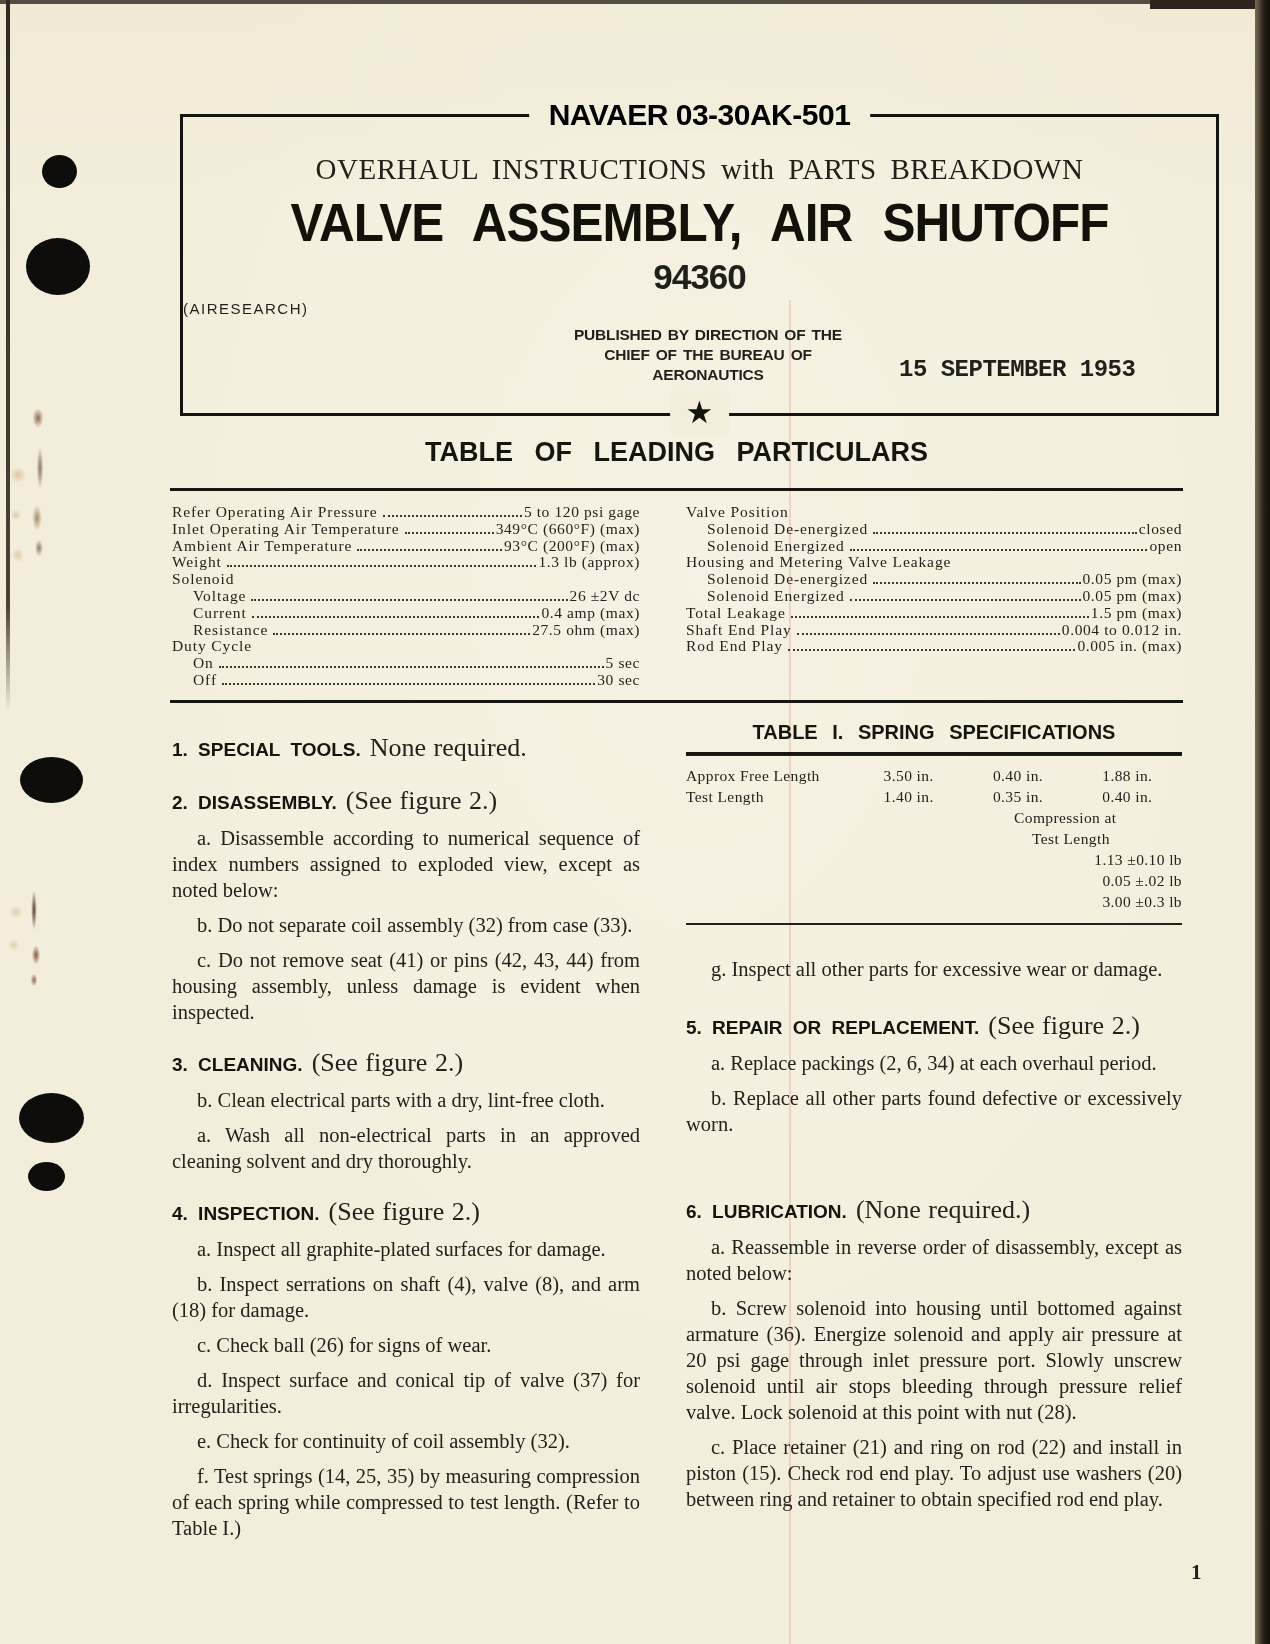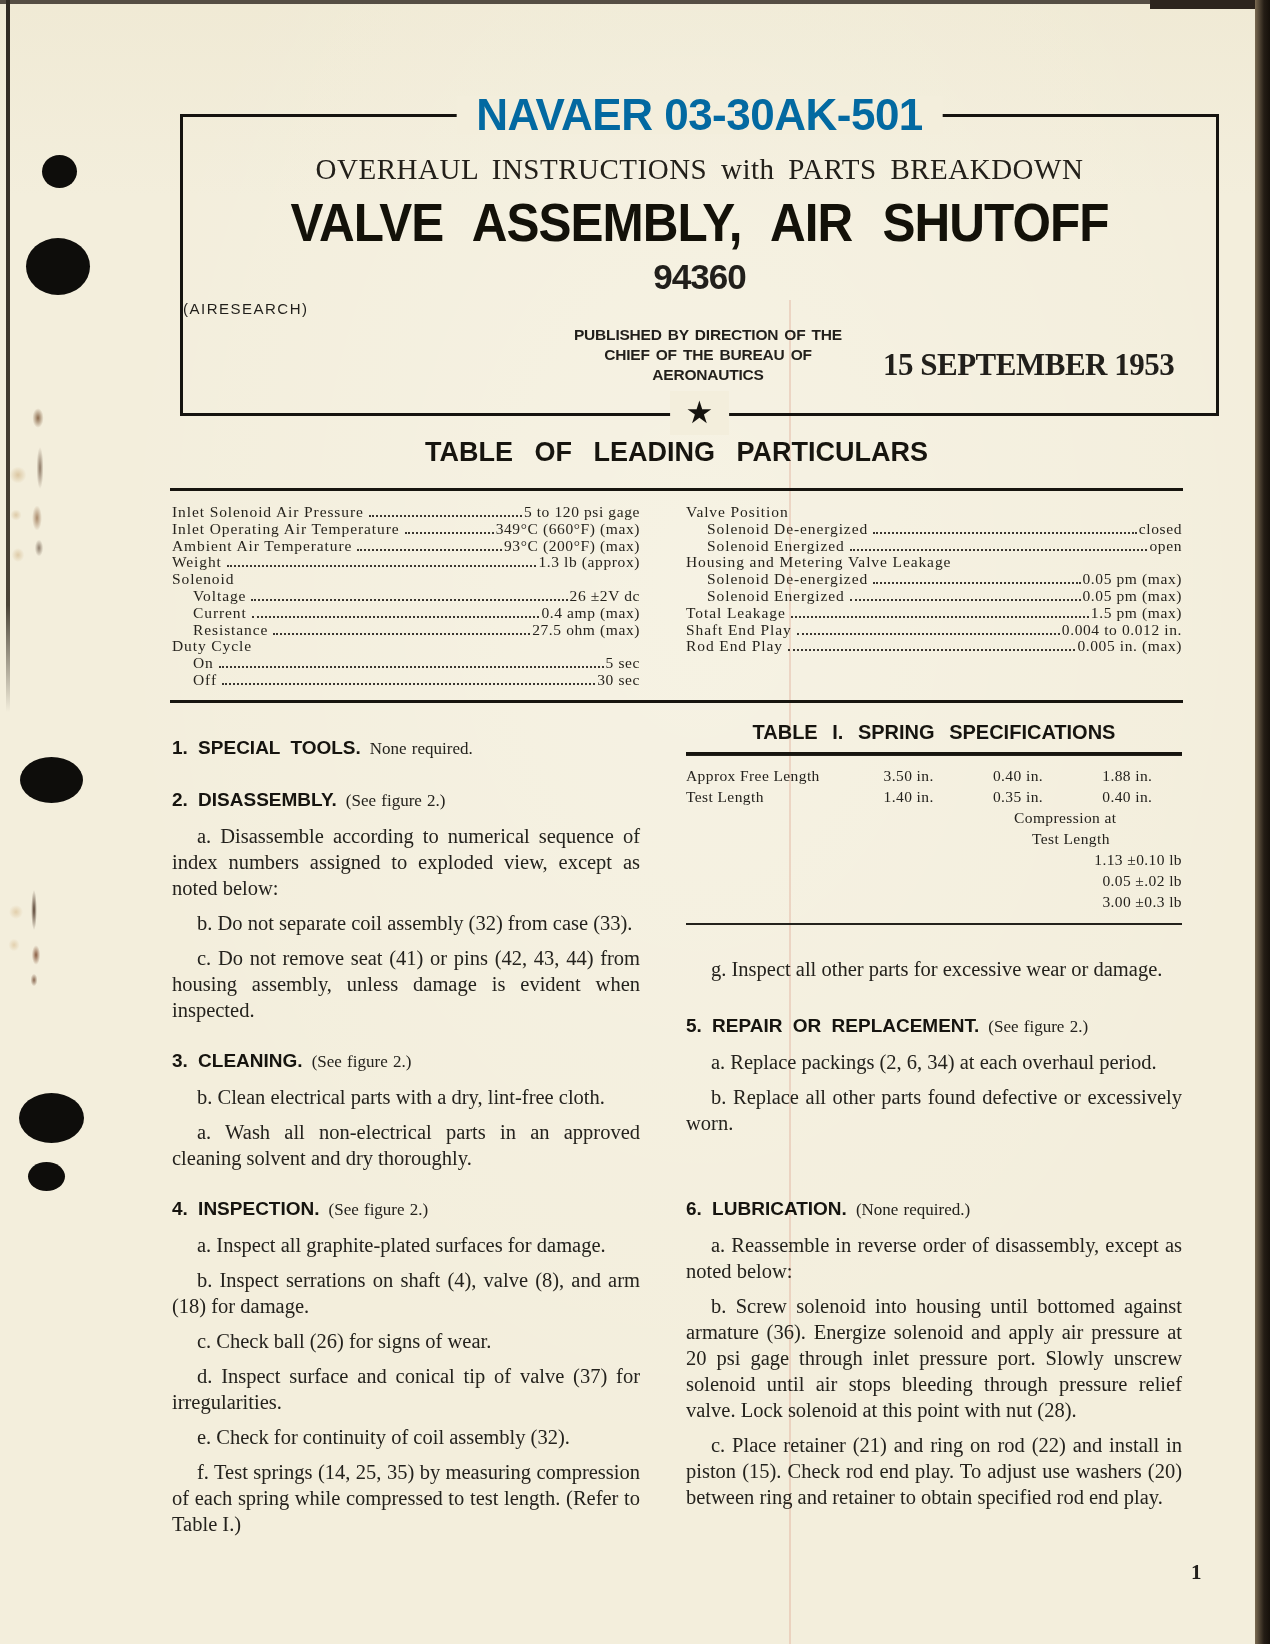--- a/index.html
+++ b/index.html
@@ -35,34 +35,34 @@
        radial-gradient(ellipse 6px 14px at 14px 75px, rgba(110,55,25,.8), rgba(0,0,0,0) 70%),
        radial-gradient(ellipse 5px 9px at 12px 100px, rgba(90,45,20,.7), rgba(0,0,0,0) 70%);}
   .sm2b{left:4px;top:900px;width:26px;height:70px;background:
        radial-gradient(ellipse 10px 10px at 12px 12px, rgba(200,160,100,.4), rgba(0,0,0,0) 70%),
        radial-gradient(ellipse 8px 9px at 10px 45px, rgba(200,160,100,.38), rgba(0,0,0,0) 70%);}
   .crease{position:absolute;left:789px;top:300px;width:2px;height:1344px;background:rgba(195,70,45,.16);}
 
   
   .hbox{position:absolute;left:180px;top:114px;width:1033px;height:296px;border:3px solid #15130f;}
   .hbox-title{position:absolute;top:-21px;left:50%;transform:translateX(-50%);background:#f3eedc;
-              padding:0 20px;font-family:"Liberation Sans",sans-serif;font-weight:bold;font-size:44px;
-              line-height:38px;letter-spacing:-.5px;white-space:nowrap;color:#0369a1;}
+              padding:0 20px;font-family:"Liberation Sans",sans-serif;font-weight:bold;font-size:30px;
+              line-height:38px;letter-spacing:-.5px;white-space:nowrap;color:#000000;}
   .hbox-sub{margin-top:36px;text-align:center;font-size:29px;letter-spacing:.5px;word-spacing:6px;color:#23201a;}
   .hbox-main{text-align:center;margin-top:7px;font-family:"Liberation Sans",sans-serif;font-weight:bold;
              font-size:51px;letter-spacing:-1px;word-spacing:18px;color:#131109;transform:scale(.97,1.06);}
   .hbox-pn{text-align:center;margin-top:5px;font-family:"Liberation Sans",sans-serif;font-weight:bold;
            font-size:35px;letter-spacing:-1px;}
   .hbox-mfr{text-align:left;margin-top:3px;font-family:"Liberation Sans",sans-serif;font-weight:normal;
             font-size:15px;letter-spacing:1.5px;}
   .hbox-pub{position:absolute;left:375px;bottom:28px;width:300px;text-align:center;
             font-family:"Liberation Sans",sans-serif;font-weight:bold;font-size:15.5px;line-height:20px;
             letter-spacing:-.2px;word-spacing:2px;}
-  .hbox-date{position:absolute;left:700px;bottom:30px;font-family:Liberation Serif, serif;
-             font-weight:bold;font-size:31px;letter-spacing:-.5px;white-space:nowrap;}
+  .hbox-date{position:absolute;left:716px;bottom:30px;font-family:Liberation Mono, monospace;
+             font-weight:bold;font-size:24px;letter-spacing:-.5px;white-space:nowrap;}
   .hbox-star{position:absolute;bottom:-22px;left:50%;transform:translateX(-50%);background:#f3eedc;
              padding:0 16px;font-size:31px;line-height:44px;color:#15130f;}
 
   
   .tolp-head{position:absolute;left:170px;top:437px;width:1013px;text-align:center;
              font-family:"Liberation Sans",sans-serif;font-weight:bold;font-size:27px;
              word-spacing:14px;letter-spacing:0;color:#17150f;}
   .rule{position:absolute;left:170px;width:1013px;height:3px;background:#17150f;}
   .rule-a{top:488px;}
   .rule-b{top:700px;}
@@ -74,21 +74,21 @@
   .prow .dots{flex:1;border-bottom:2px dotted #3a3630;margin:0 2px 3px 5px;min-width:8px;}
   .prow .val{white-space:nowrap;letter-spacing:.6px;}
   .ind .lab{padding-left:21px;}
 
   
   .bcol{position:absolute;top:710px;font-size:20.5px;line-height:26px;text-align:justify;color:#24221d;}
   .bcol-left{left:172px;width:468px;}
   .bcol-right{left:686px;width:496px;}
   .sec-h{margin-top:25px;font-family:"Liberation Sans",sans-serif;font-weight:bold;font-size:19px;
          letter-spacing:0;word-spacing:5px;text-align:left;color:#16140f;}
-  .sec-h .tail{font-family:"Liberation Serif",serif;font-weight:normal;font-size:17px;
+  .sec-h .tail{font-family:"Liberation Serif",serif;font-weight:normal;font-size:26px;
                word-spacing:1px;margin-left:9px;color:#24221d;}
   .para{margin-top:9px;text-indent:25px;}
   .mt-lg{margin-top:60px;}
   .mt-md{margin-top:31px;}
 
   
   .t1{margin-top:9px;font-size:15.5px;text-align:left;}
   .t1-title{text-align:center;font-family:"Liberation Sans",sans-serif;font-weight:bold;font-size:20px;
             word-spacing:9px;color:#16140f;}
   .t1-rule{height:2.6px;background:#17150f;margin-top:7px;}
@@ -136,21 +136,21 @@
     </div>
     <div class="hbox-date">15 SEPTEMBER 1953</div>
     <div class="hbox-star">★</div>
   </div>
 
   <div class="tolp-head">TABLE OF LEADING PARTICULARS</div>
   <div class="rule rule-a"></div>
 
   <div class="parts parts-left">
     <div class="prow">
-        <span class="lab">Inlet Solenoid Air Pressure</span>
+        <span class="lab">Refer Operating Air Pressure</span>
         <span class="dots"></span>
         <span class="val">5 to 120 psi gage</span>
       </div>
     <div class="prow">
         <span class="lab">Inlet Operating Air Temperature</span>
         <span class="dots"></span>
         <span class="val">349°C (660°F) (max)</span>
       </div>
     <div class="prow">
         <span class="lab">Ambient Air Temperature</span>

